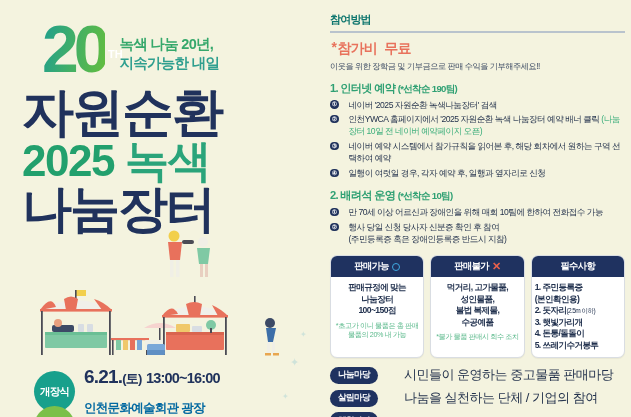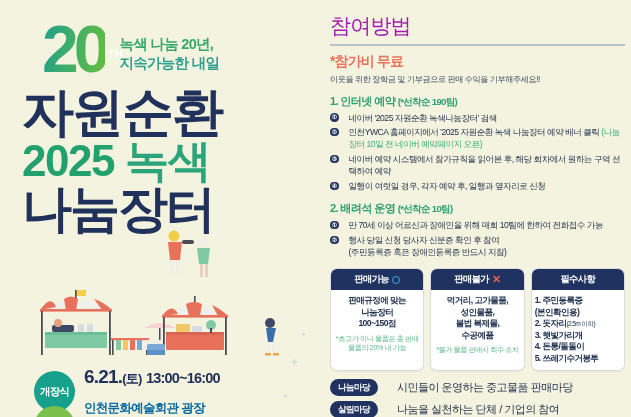--- a/index.html
+++ b/index.html
@@ -66,24 +66,24 @@
   .date-text .dline1 { font-size: 19px; font-weight: bold; color: #20325c; letter-spacing: -0.8px; white-space: nowrap; }
   .date-text .dline1 .dow { font-size: 13px; }
   .date-text .dline1 .tm { font-size: 14.5px; }
   .date-text .dline2 { font-size: 12.5px; font-weight: bold; color: #0369a1; letter-spacing: -0.7px; margin-top: 12px; white-space: nowrap; }
 
   .sparkle { position: absolute; color: #cfe3da; font-size: 11px; }
 
   
   .right { position: absolute; left: 330px; top: 12px; width: 295px; }
 
-  .sec-title { font-size: 21px; font-weight: normal; color: #a21caf; letter-spacing: -0.8px; }
+  .sec-title { font-size: 11px; font-weight: bold; color: #0f766e; letter-spacing: -0.8px; }
   .sec-rule { height: 1.5px; background: #b9c3cd; margin-top: 4px; margin-bottom: 7px; }
 
-  .free-fee { font-size: 14px; font-weight: bold; color: #e8725c; letter-spacing: -0.9px; }
+  .free-fee { font-size: 14px; font-weight: bold; color: #e8725c; letter-spacing: -0.9px; font-family: Liberation Mono, monospace; }
   .free-sub { font-size: 8.2px; color: #3b4a63; letter-spacing: -0.45px; margin-top: 3px; }
 
   .num-head {
     font-size: 11.2px; font-weight: bold; color: #2fa073;
     letter-spacing: -0.7px; margin-top: 9px;
   }
   .num-head .idx { color: #2fa073; }
   .num-head .paren { font-size: 9.6px; }
 
   .bullets { margin-top: 3px; }
@@ -117,21 +117,21 @@
   .box-list .sm { font-size: 6.6px; font-weight: normal; }
 
   
   .madangs { margin-top: 8px; }
   .madang { display: flex; align-items: center; gap: 19px; margin-top: 5px; }
   .pill {
     background: #1f3260; color: #ffffff; border-radius: 9px;
     font-size: 8.6px; font-weight: bold; letter-spacing: -0.6px;
     padding: 2.5px 8px; white-space: nowrap;
   }
-  .madang-desc { font-size: 11px; color: #24334d; letter-spacing: -0.5px; white-space: nowrap; }
+  .madang-desc { font-size: 13px; color: #24334d; letter-spacing: -0.5px; white-space: nowrap; margin-left: 7px; }
 </style>
 </head>
 <body>
 
 <div class="poster">
 
   <div class="left">
 
     <div class="anniv">
       <div class="anniv-num">20</div>

